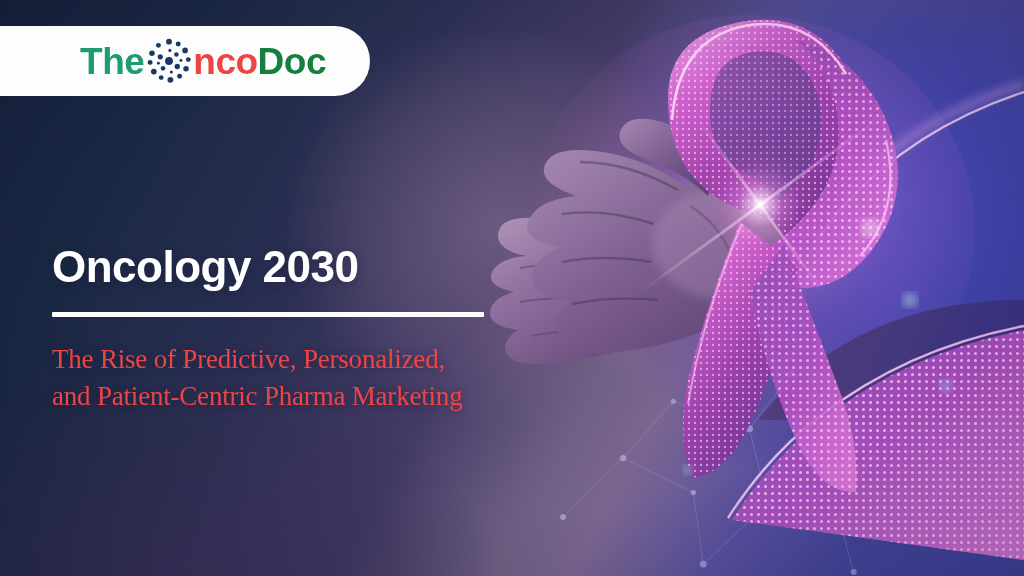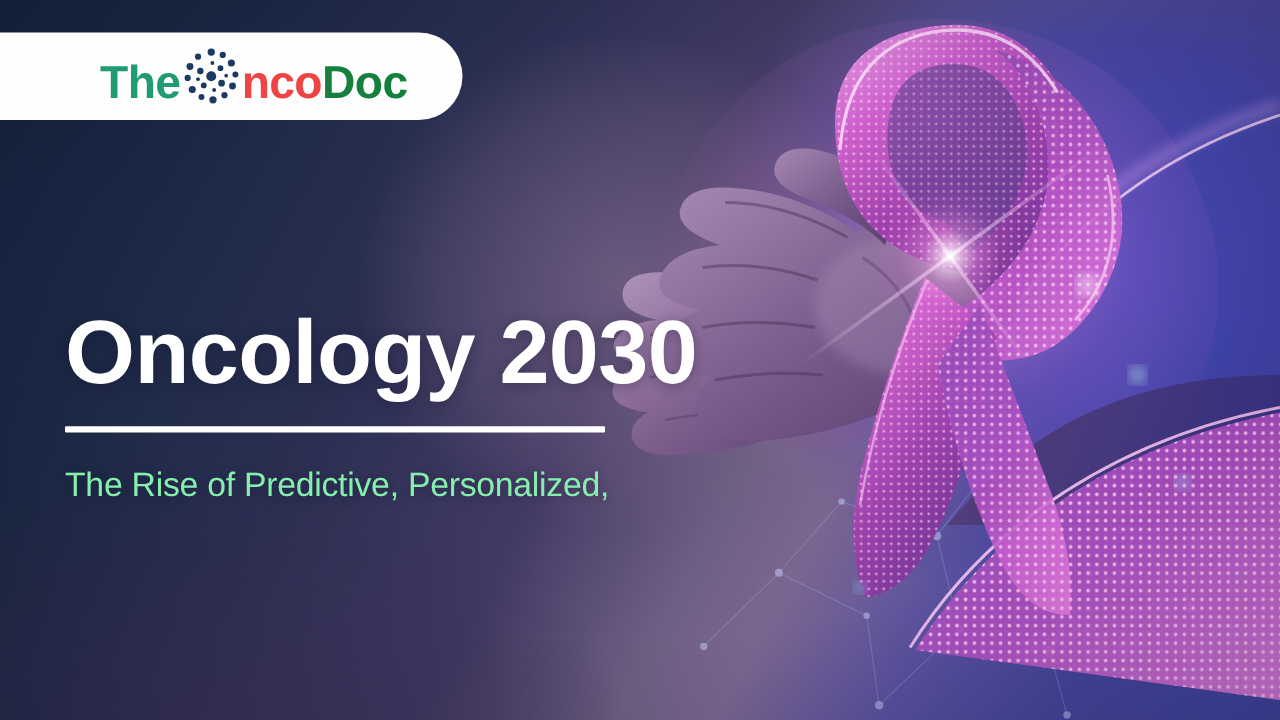--- a/index.html
+++ b/index.html
@@ -128,61 +128,62 @@
     background: #fdfdfd;
     border-radius: 35px;
     display: flex;
     align-items: center;
     justify-content: flex-end;
     padding-right: 44px;
     box-sizing: border-box;
   }
   .logo-lockup {
     display: flex;
-    align-items: flex-end;
+    align-items: center;
     font-weight: bold;
     font-size: 37px;
     letter-spacing: -0.5px;
     line-height: 1;
   }
   .logo-the { color: #1f9c73; }
   .logo-nco { color: #ef4444; }
   .logo-doc { color: #15803d; }
   .logo-mark { width: 46px; height: 46px; margin: 0 1px 0 2px; display: block; }
 
   
   .headline-block {
     position: absolute;
     left: 52px; top: 244px;
     width: 620px;
   }
   .title {
     margin: 0;
-    font-size: 72px;
+    font-size: 44px;
     font-weight: bold;
     color: #ffffff;
     letter-spacing: -0.5px;
     line-height: 1.06;
     text-shadow: 0 2px 10px rgba(20,16,48,0.35);
   }
   .rule {
     margin-top: 21px;
     width: 432px;
     height: 5px;
     background: #ffffff;
     border-radius: 1px;
   }
   .subtitle {
     margin: 24px 0 0 0;
     font-size: 27px;
     font-weight: normal;
-    color: #86efac;
+    color: #ef4444;
     line-height: 1.38;
     letter-spacing: -0.2px;
     text-shadow: 0 1px 8px rgba(20,16,48,0.35);
+    font-family: Liberation Serif, serif;
   }
 </style>
 </head>
 <body>
 
 <div id="banner">
 
   <div class="bg-base"></div>
   <div class="bg-bluewash"></div>
   <div class="bg-violet-left"></div>
@@ -410,16 +411,17 @@
       <span class="logo-nco">nco</span>
       <span class="logo-doc">Doc</span>
     </div>
   </div>
 
   <div class="headline-block">
     <h1 class="title">Oncology 2030</h1>
     <div class="rule"></div>
     <p class="subtitle">
       <span>The Rise of Predictive, Personalized,</span><br>
+      <span>and Patient-Centric Pharma Marketing</span>
     </p>
   </div>
 
 </div>
 
 </body></html>

